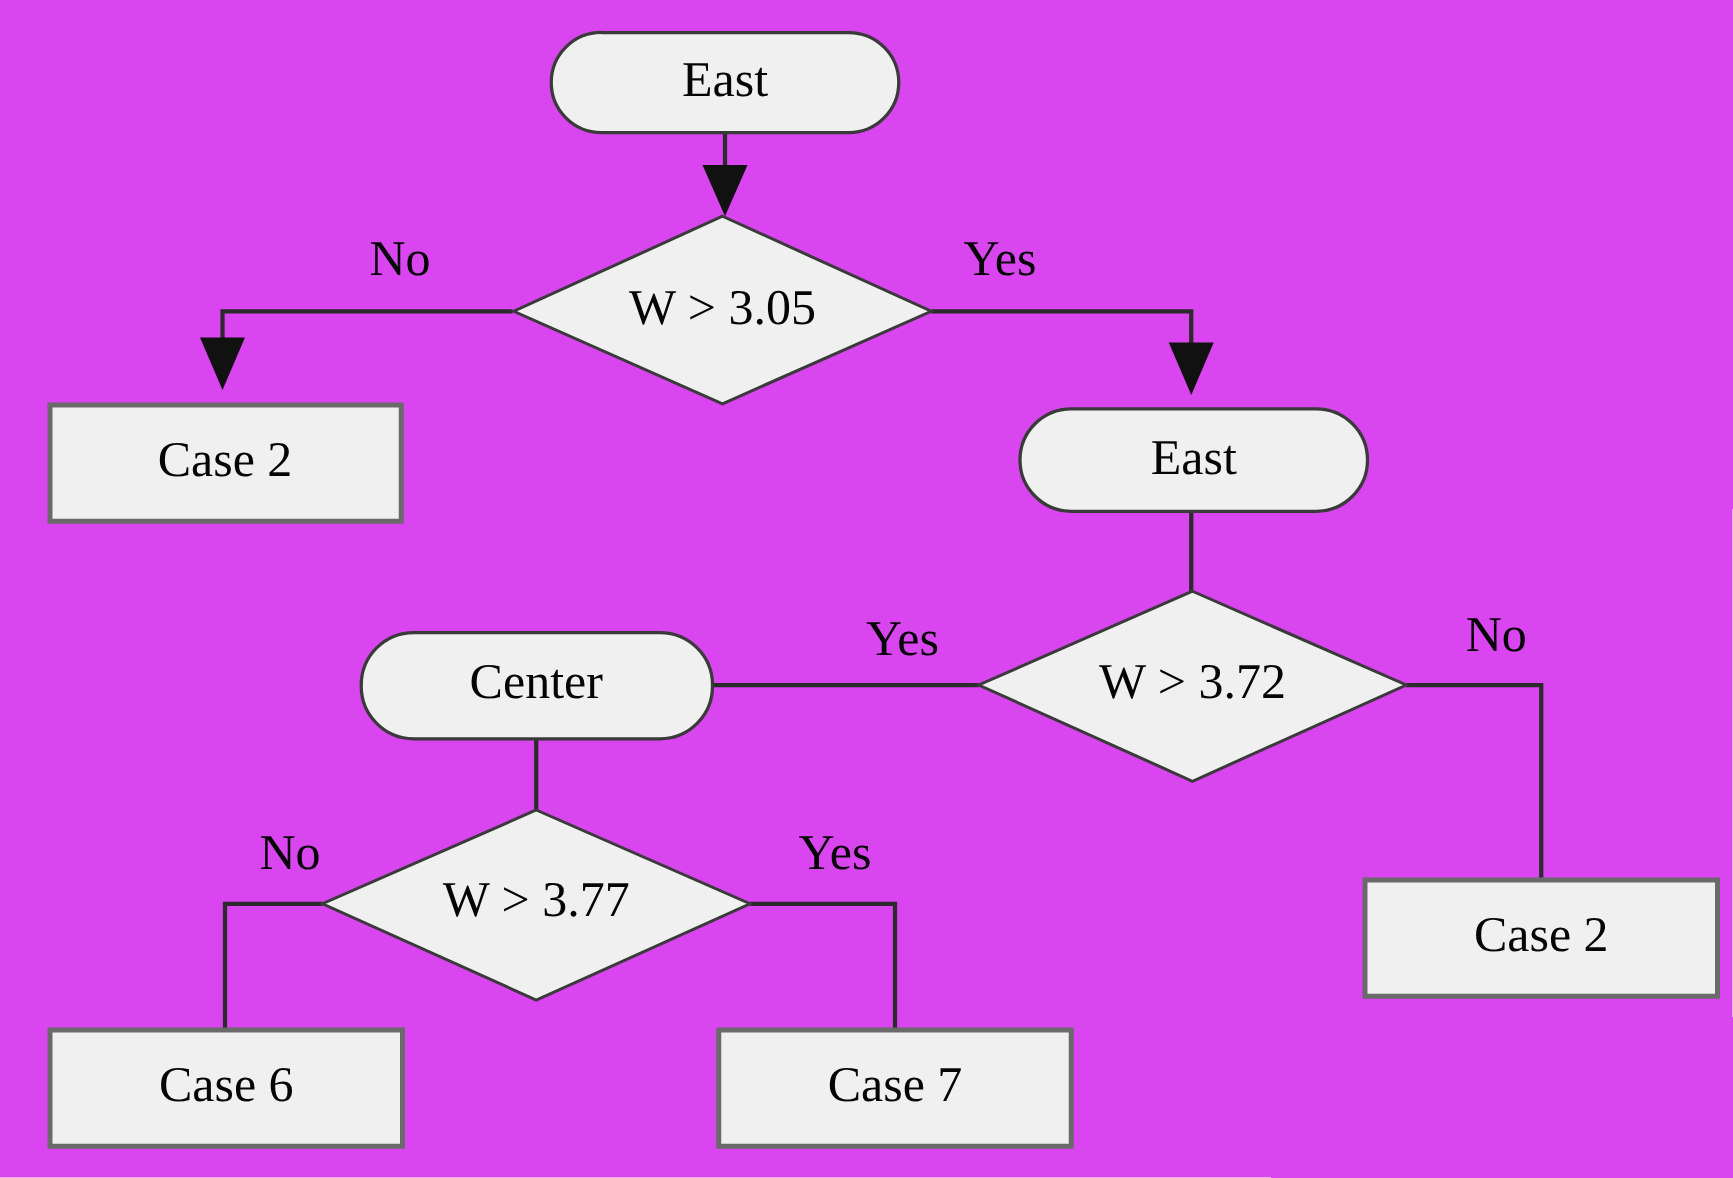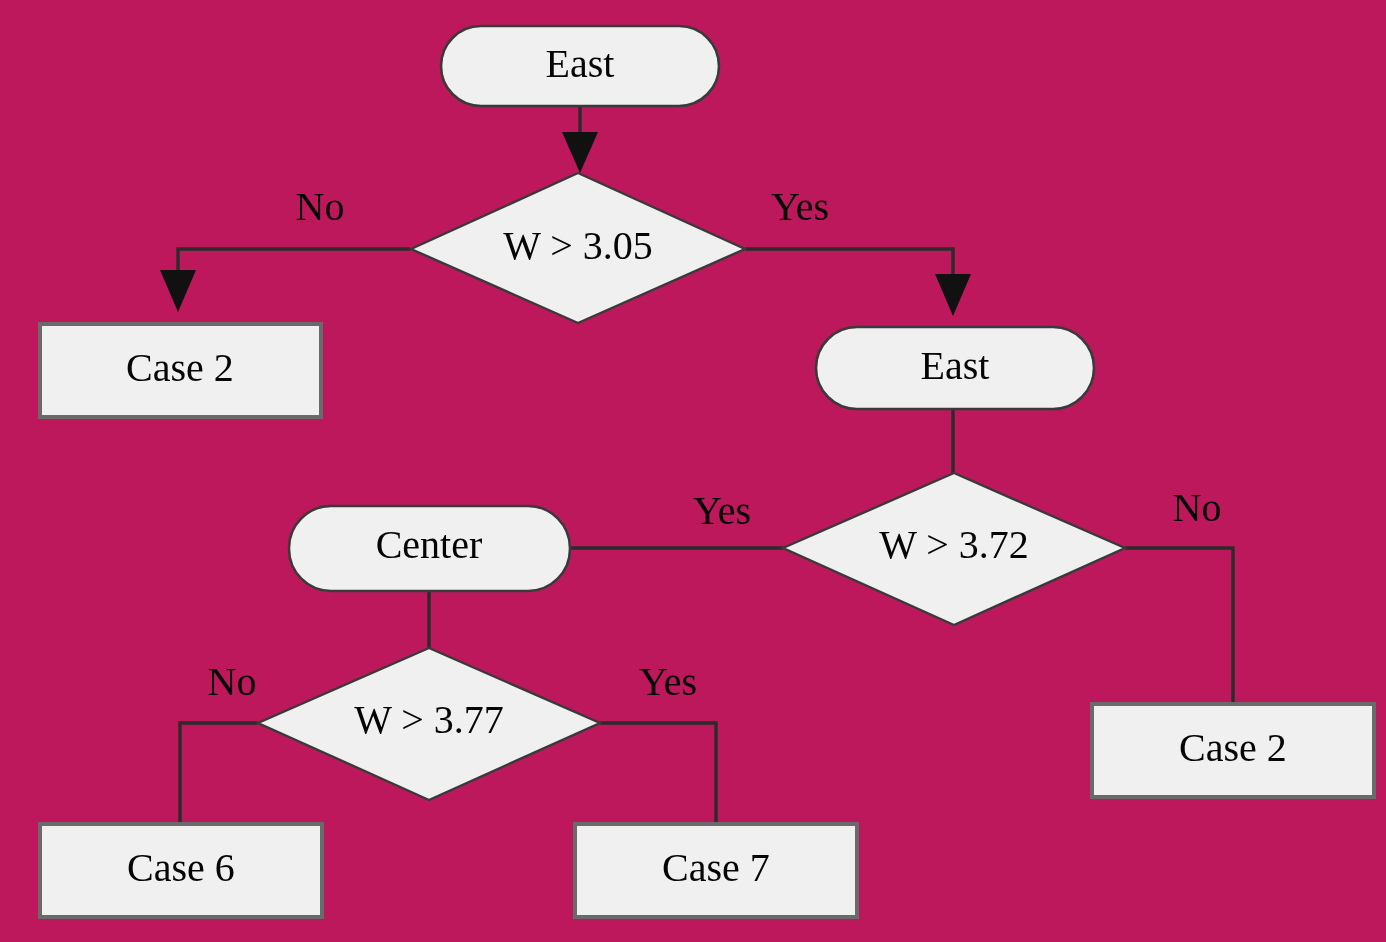--- a/index.html
+++ b/index.html
@@ -7,21 +7,21 @@
     padding: 0;
     background: #ffffff;
   }
   body {
     font-family: "Liberation Serif", "DejaVu Serif", serif;
   }
   #canvas {
     position: relative;
     width: 1386px;
     height: 942px;
-    background: #be185d;
+    background: #d946ef;
     overflow: hidden;
   }
   svg.diagram {
     position: absolute;
     top: 0;
     left: 0;
     width: 1386px;
     height: 942px;
   }
   .node-fill      { fill: #f0f0f0; }

